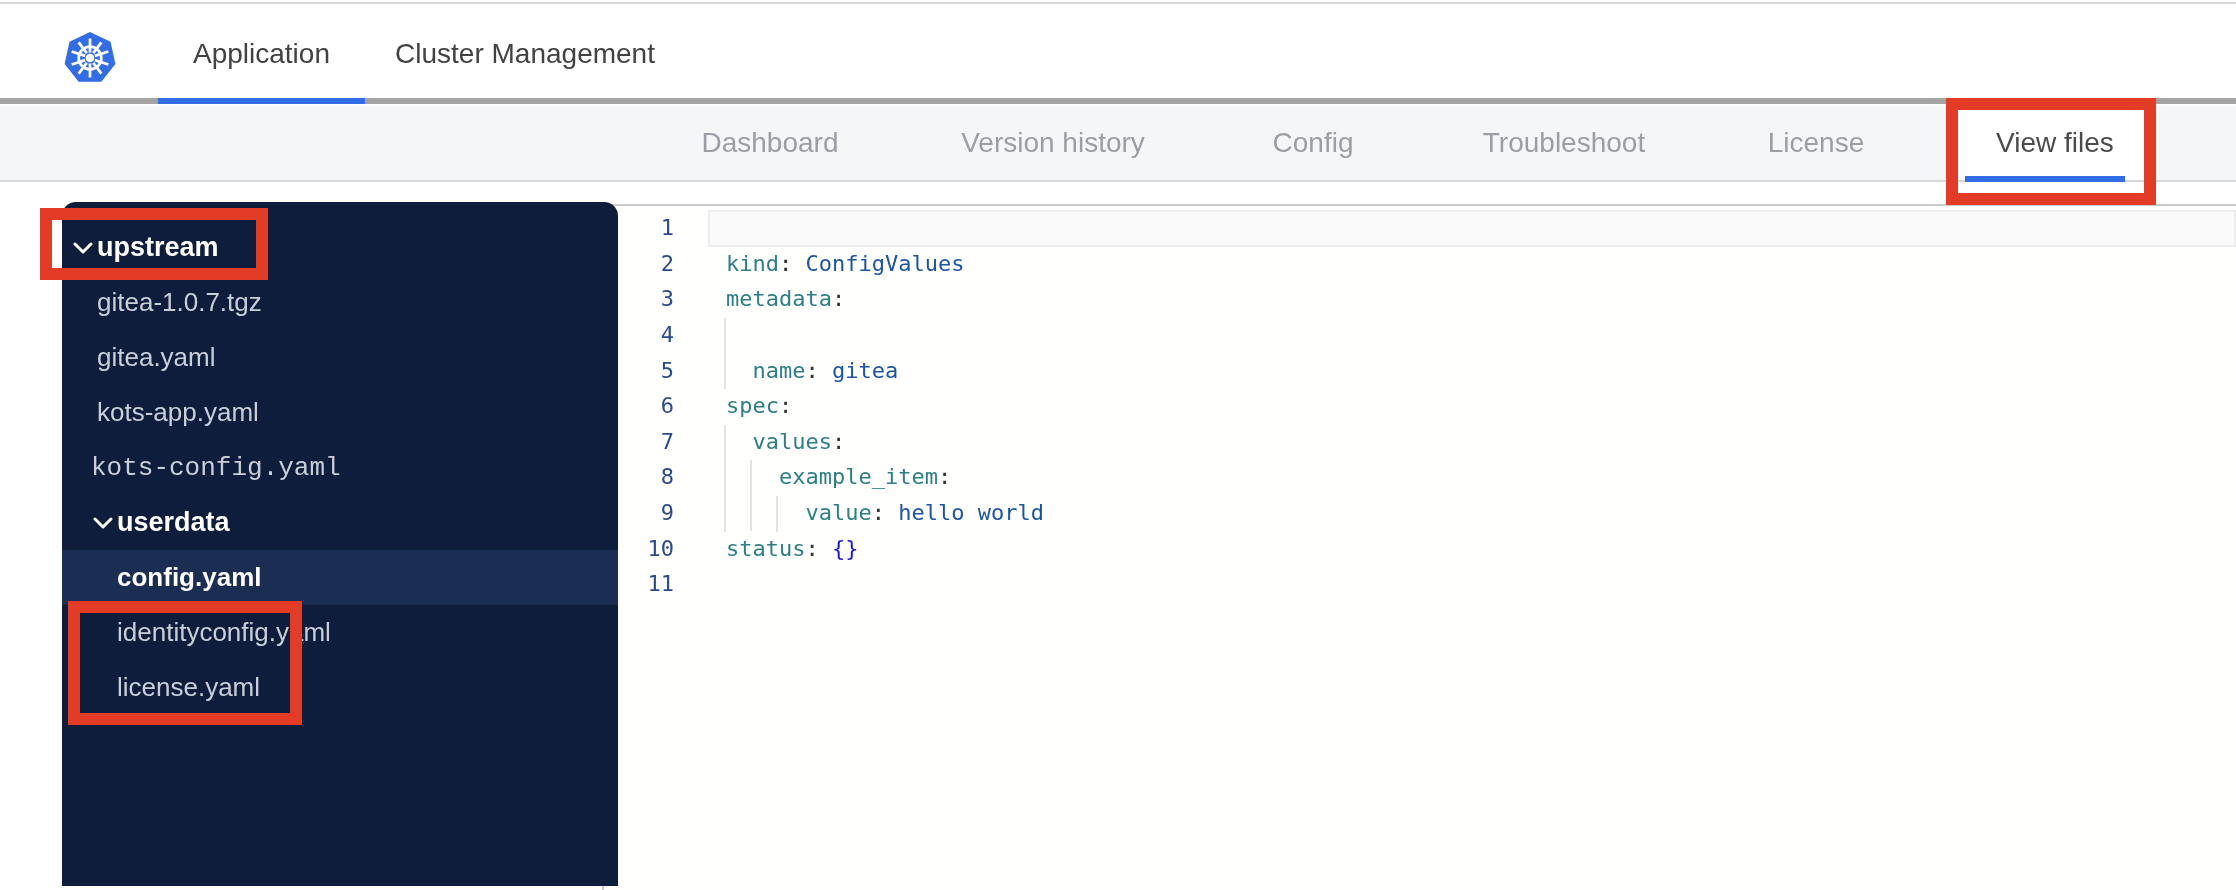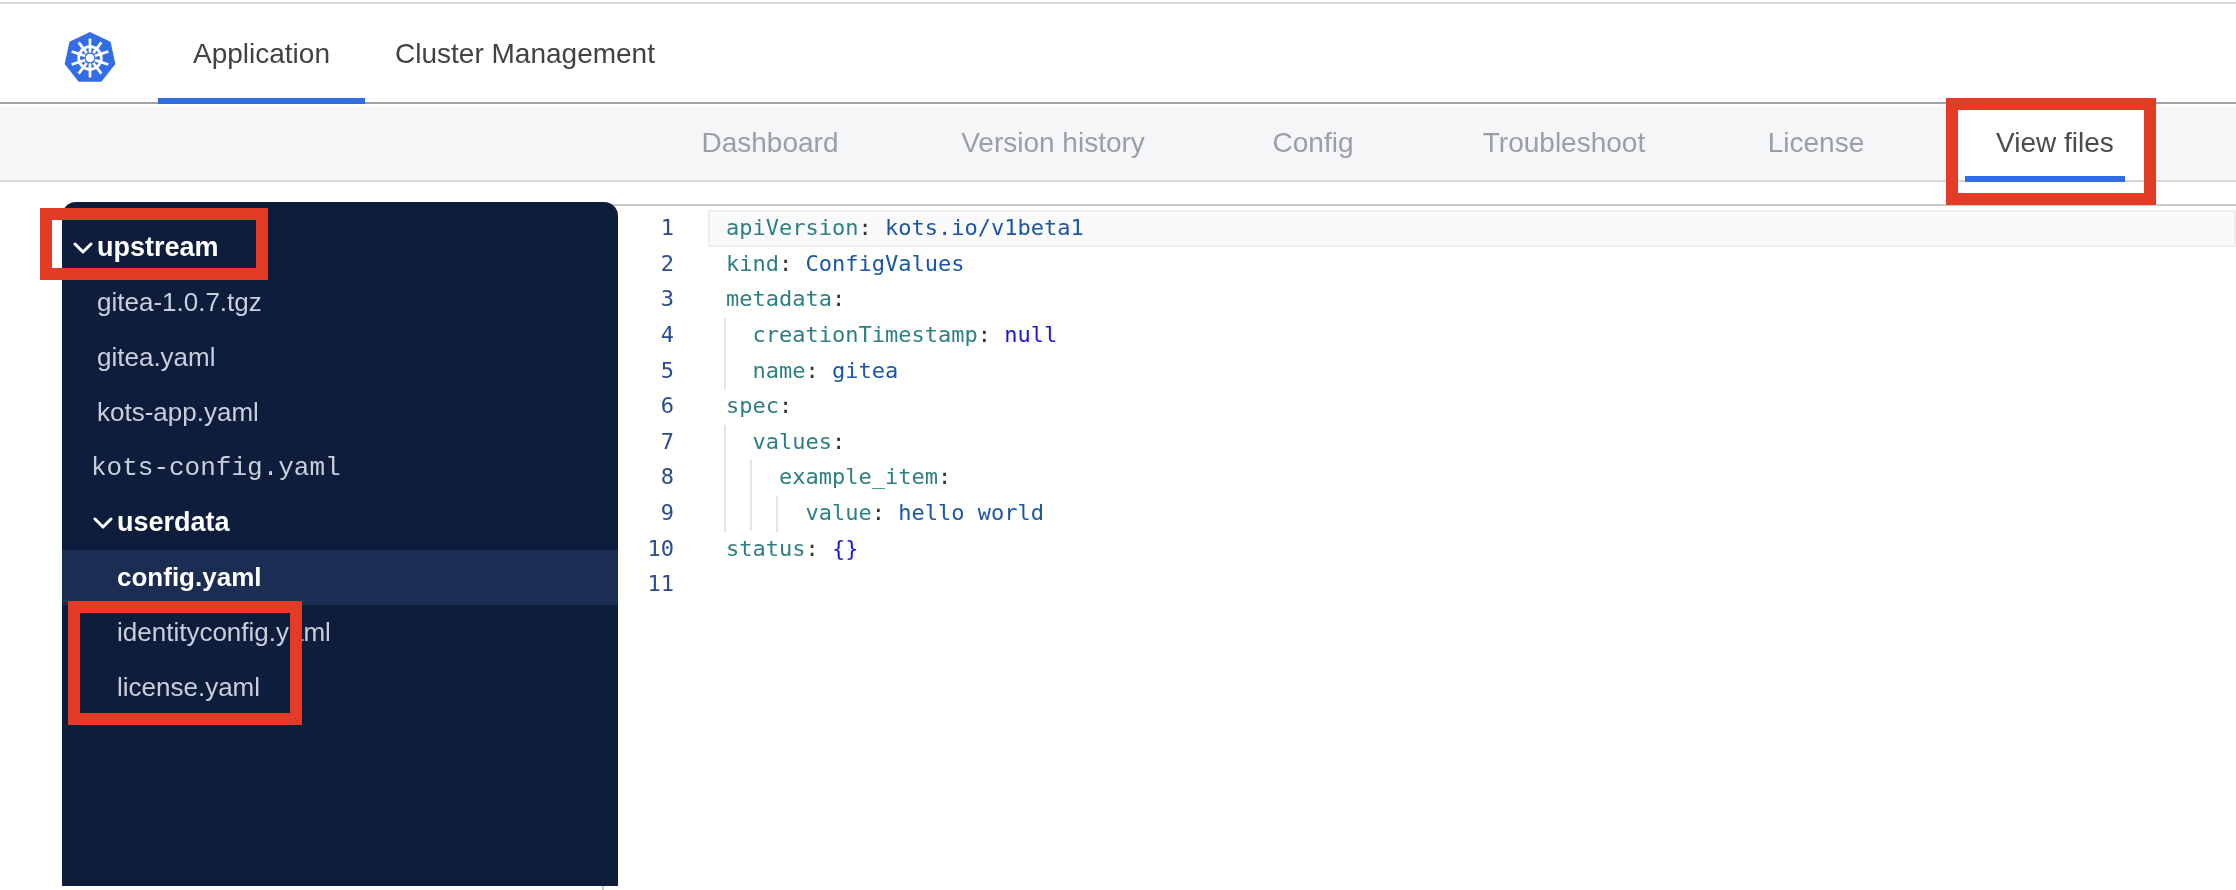--- a/index.html
+++ b/index.html
@@ -5,21 +5,21 @@
   * { margin:0; padding:0; box-sizing:border-box; }
   html,body { background:#ffffff; }
   #screen {
     position:relative; width:2236px; height:890px; overflow:hidden;
     font-family:"Liberation Sans", sans-serif; background:#ffffff;
   }
   
   .top-hairline { position:absolute; left:0; top:2px; width:2236px; height:2px; background:#d7d9dc; }
 
   
-  .topnav { position:absolute; left:0; top:4px; width:2236px; height:100px; background:#ffffff; border-bottom:2px solid #a3a3a3; }
+  .topnav { position:absolute; left:0; top:4px; width:2236px; height:100px; background:#ffffff; border-bottom:6px solid #a3a3a3; }
   .k8s-logo { position:absolute; left:63px; top:26px; width:54px; height:56px; }
   .topnav-tab { position:absolute; top:0; height:100px; display:flex; align-items:center; justify-content:center;
     font-size:28px; color:#424242; cursor:pointer; }
   .topnav-tab.app { left:158px; width:207px; }
   .topnav-tab.cluster { left:385px; width:280px; }
   .topnav-underline { position:absolute; left:158px; top:94px; width:207px; height:6px; background:#326de6; }
 
   
   .subnav { position:absolute; left:0; top:106px; width:2236px; height:76px; background:#f5f6f8; border-bottom:2px solid #d6d8db; }
   .subnav-tab { position:absolute; top:0; height:74px; transform:translateX(-50%); display:flex; align-items:center;
@@ -147,33 +147,31 @@
         </div>
       </div>
   </div>
 
   <div class="editor">
     <div class="editor-inner">
       <div class="current-line"></div>
       <div id="code-lines" style="position:relative;">
           <div class="code-row" title="">
             <div class="gutter">1</div>
-            <div class="code"><span class="tok-key">apiVersion</span><span class="tok-punc">: </span><span class="tok-val">kots.io/v1beta1</span></div>
           </div>
           <div class="code-row" title="">
             <div class="gutter">2</div>
             <div class="code"><span class="tok-key">kind</span><span class="tok-punc">: </span><span class="tok-val">ConfigValues</span></div>
           </div>
           <div class="code-row" title="">
             <div class="gutter">3</div>
             <div class="code"><span class="tok-key">metadata</span><span class="tok-punc">:</span></div>
           </div>
           <div class="code-row" title="">
             <div class="gutter">4</div>
-            <div class="code"><span class="tok-punc">  </span><span class="tok-key">creationTimestamp</span><span class="tok-punc">: </span><span class="tok-kw">null</span></div>
           </div>
           <div class="code-row" title="">
             <div class="gutter">5</div>
             <div class="code"><span class="tok-punc">  </span><span class="tok-key">name</span><span class="tok-punc">: </span><span class="tok-val">gitea</span></div>
           </div>
           <div class="code-row" title="">
             <div class="gutter">6</div>
             <div class="code"><span class="tok-key">spec</span><span class="tok-punc">:</span></div>
           </div>
           <div class="code-row" title="">

